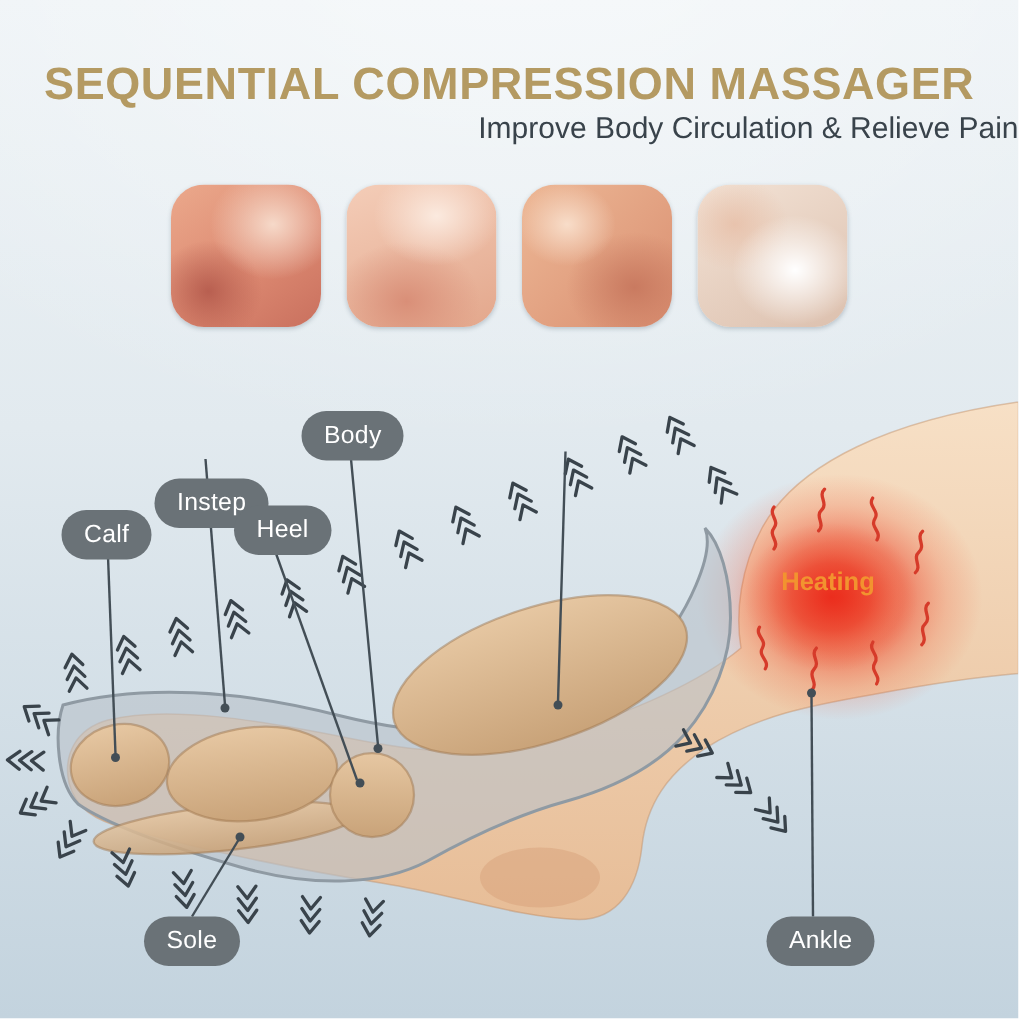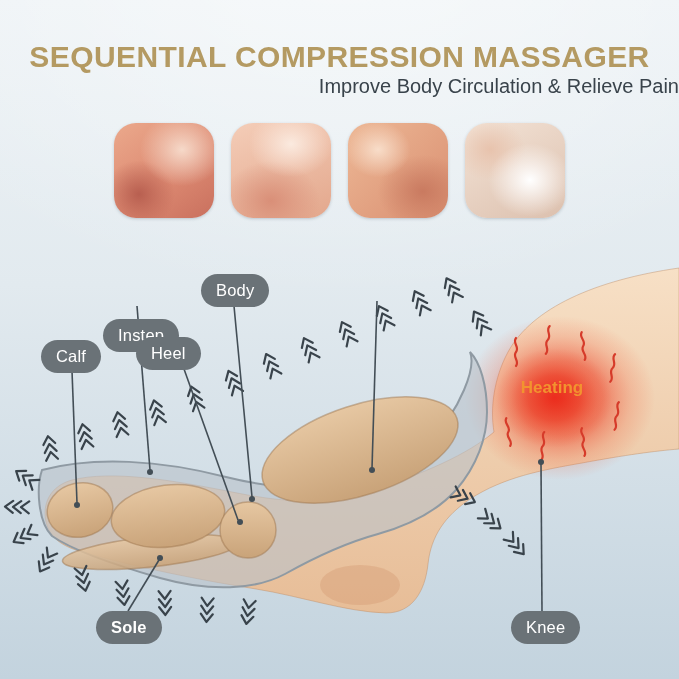--- a/index.html
+++ b/index.html
@@ -182,17 +182,17 @@
       <circle cx="77" cy="505" r="3"></circle>
       <circle cx="240" cy="522" r="3"></circle>
       <circle cx="160" cy="558" r="3"></circle>
       <circle cx="541" cy="462" r="3"></circle>
     </g>
   </svg>
 
   <div class="pill" style="left:103px; top:274px;margin-top:45px;">Instep</div>
   <div class="pill" style="left:201px; top:274px;">Body</div>
   <div class="pill" style="left:41px;  top:340px;">Calf</div>
-  <div class="pill" style="left:136px; top:337px;">Heel</div>
-  <div class="pill" style="left:96px;  top:611px;font-weight:bold;">Sole</div>
-  <div class="pill" style="left:511px; top:611px;">Knee</div>
+  <div class="pill" style="left:156px; top:337px;">Heel</div>
+  <div class="pill" style="left:96px;  top:611px;">Sole</div>
+  <div class="pill" style="left:511px; top:611px;">Ankle</div>
 
 </div>
 
 </body></html>

